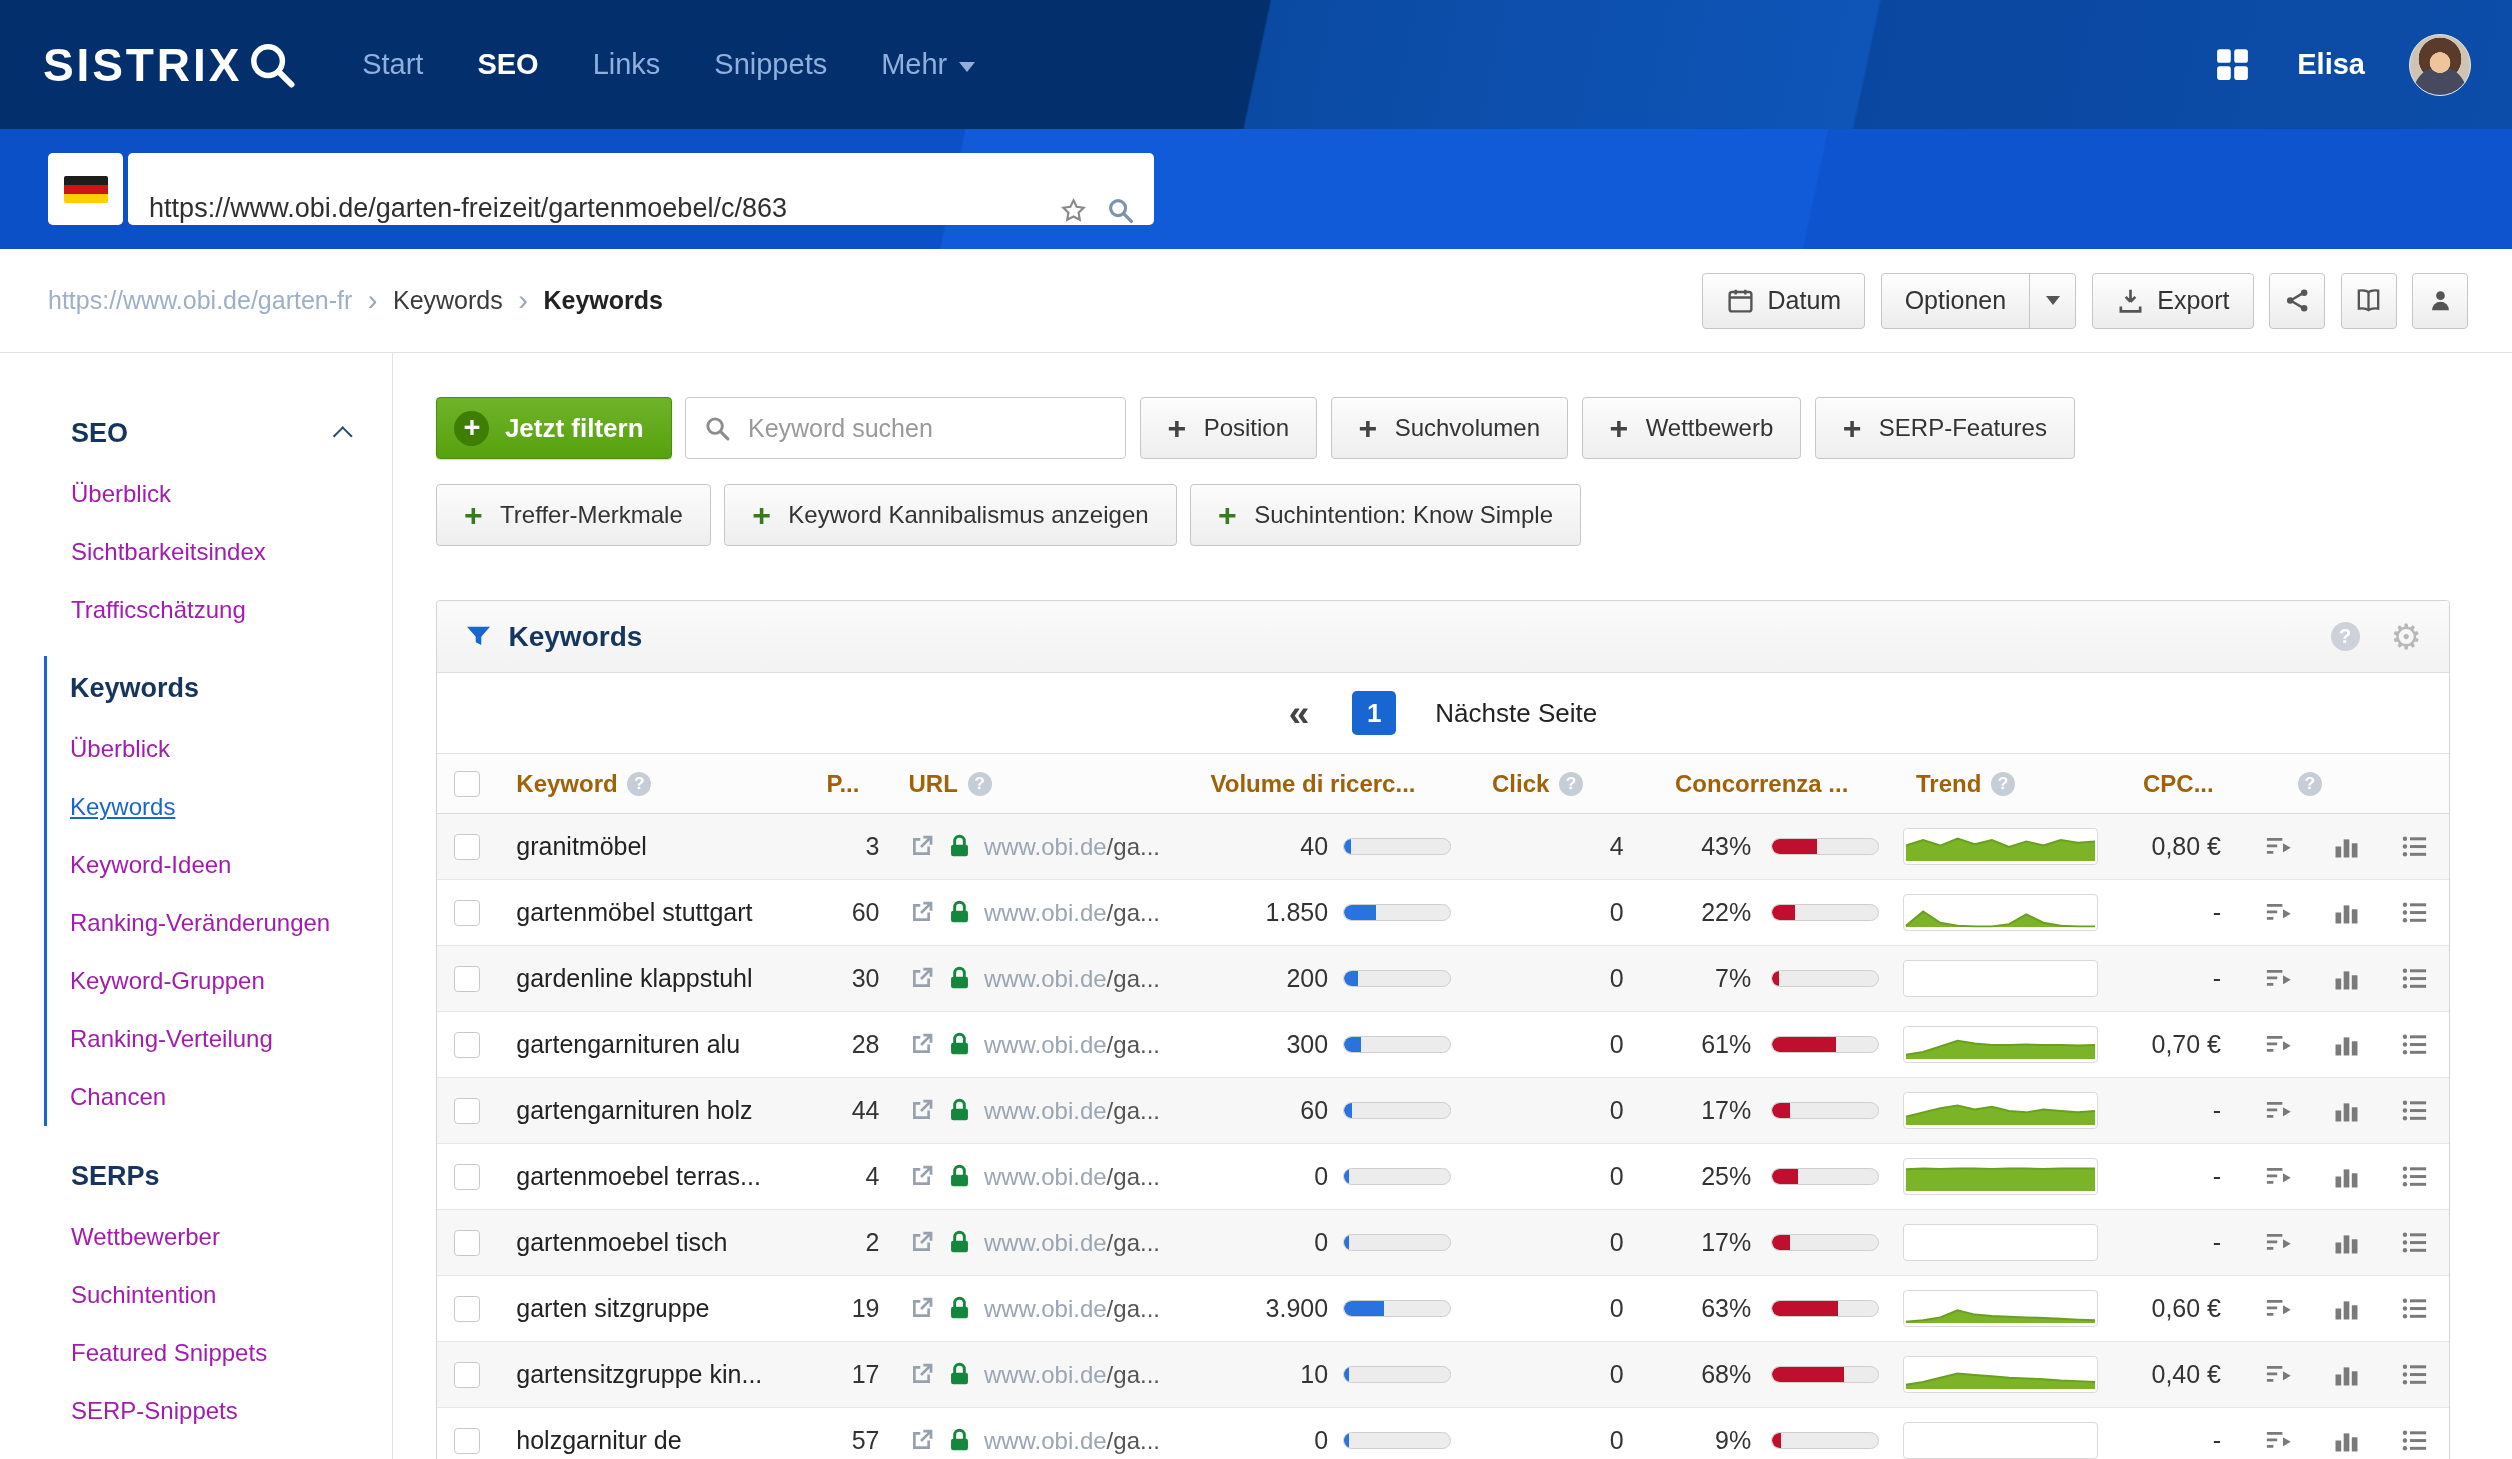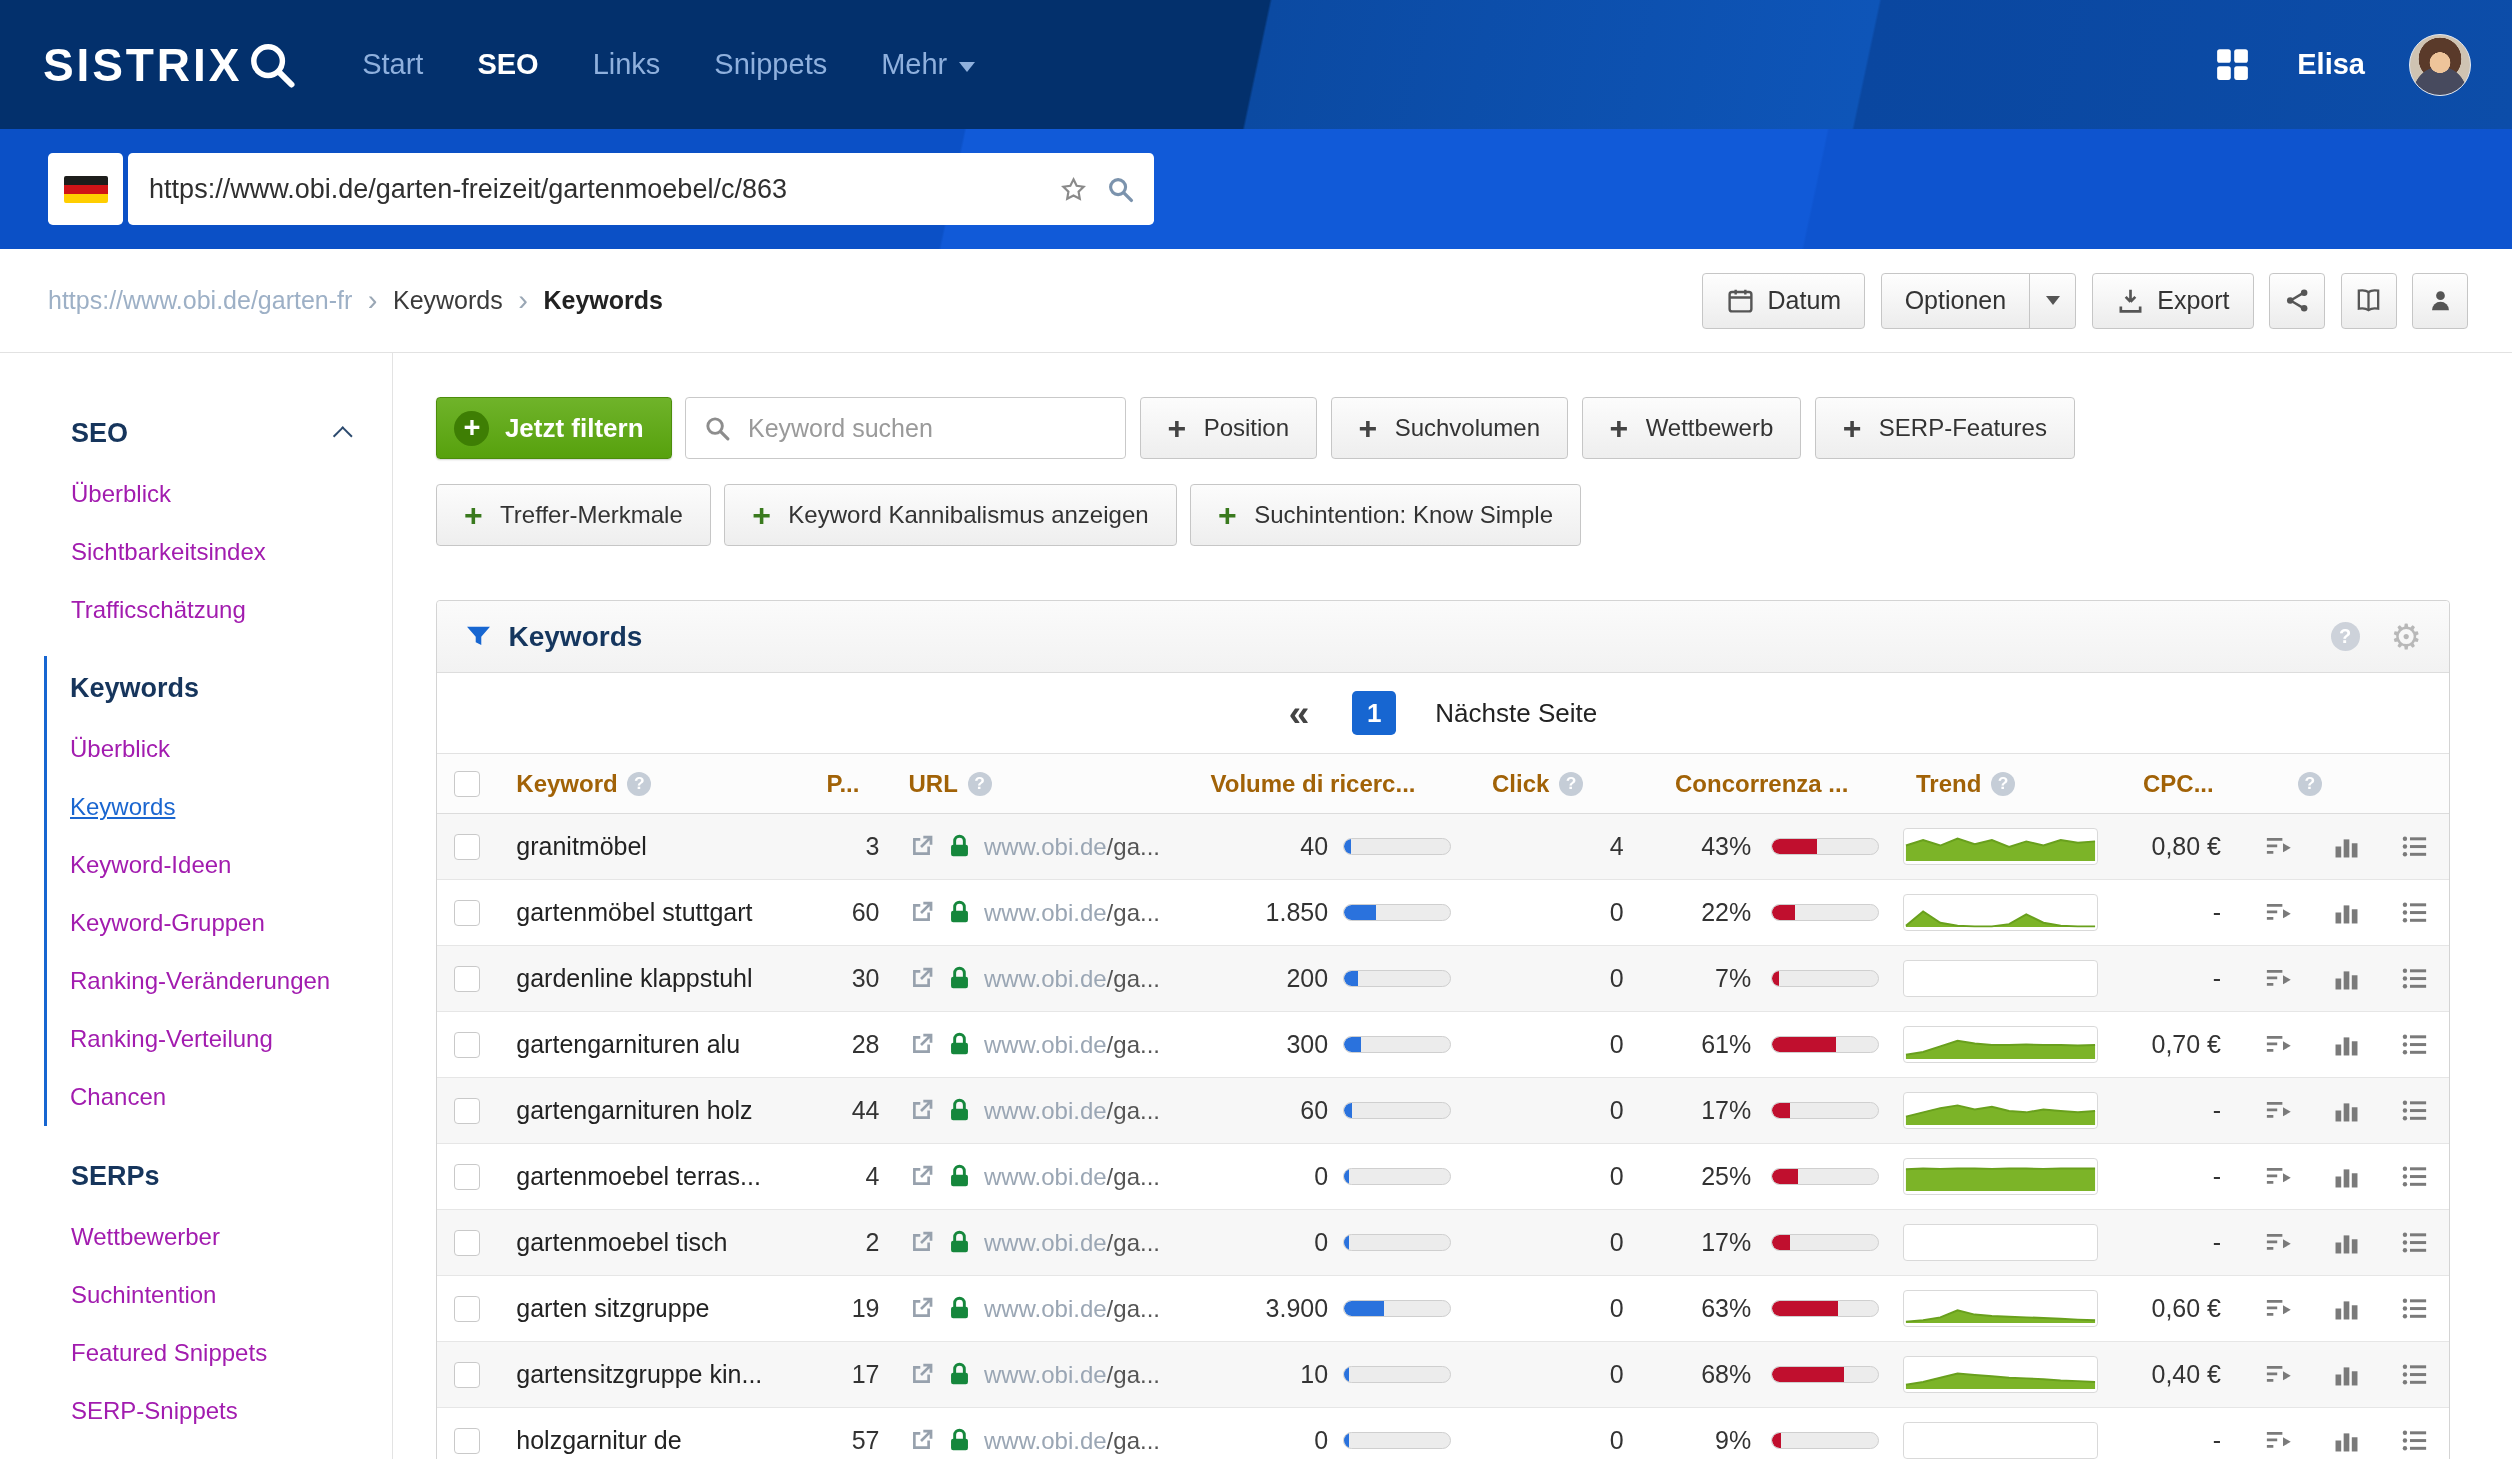--- a/index.html
+++ b/index.html
@@ -30,21 +30,21 @@
       radial-gradient(circle at 50% 40%, #5a3a2a 0 45%, transparent 46%),
       #cfc3b2;}
 
   
   .searchbar{height:120px;display:flex;align-items:center;padding-left:48px;
     background:linear-gradient(102deg,#0b50c6 0%,#0b50c6 38%,#115ad8 38.1%,#115ad8 72%,#0e54cf 72.1%,#0e54cf 100%);}
   .flag-box{width:75px;height:72px;background:#fff;border-radius:4.8px;display:flex;align-items:center;
     justify-content:center;margin-right:4.8px;cursor:pointer;}
   .flag-de{width:44px;height:27px;border-radius:1.9px;
     background:linear-gradient(#1d1d1b 0 33.3%,#d01317 33.3% 66.6%,#ffce00 66.6% 100%);}
-  .url-box{width:1026px;height:72px;background:#fff;border-radius:4.8px;display:flex;align-items:center;
+  .url-box{width:1026px;height:72px;background:#fff;border-radius:4.8px;display:flex;align-items:flex-end;
     padding:0 19.3px;gap:17.4px;}
   .url-input{flex:1;border:none;outline:none;font-size:27px;color:#2f2f2f;background:transparent;}
 
   
   .crumb-bar{height:104px;display:flex;align-items:center;justify-content:space-between;
     padding:0 44px 0 48px;border-bottom:1px solid #e2e2e2;background:#fff;}
   .crumbs{display:flex;align-items:center;gap:15.5px;font-size:25px;}
   .crumb-url{color:#9db0c6;cursor:pointer;}
   .crumb-mid{color:#3a3a3a;cursor:pointer;}
   .crumb-cur{color:#222;font-weight:bold;cursor:pointer;}
@@ -262,22 +262,22 @@
         <div class="sb-title">SEO<span class="chev-up"></span></div>
         <a class="sb-item">Überblick</a>
         <a class="sb-item">Sichtbarkeitsindex</a>
         <a class="sb-item">Trafficschätzung</a>
       </div>
       <div class="sb-section accent">
         <div class="sb-title">Keywords</div>
         <a class="sb-item">Überblick</a>
         <a class="sb-item active">Keywords</a>
         <a class="sb-item">Keyword-Ideen</a>
+        <a class="sb-item">Ranking-Veränderungen</a>
         <a class="sb-item">Keyword-Gruppen</a>
-        <a class="sb-item">Ranking-Veränderungen</a>
         <a class="sb-item">Ranking-Verteilung</a>
         <a class="sb-item">Chancen</a>
       </div>
       <div class="sb-section">
         <div class="sb-title">SERPs</div>
         <a class="sb-item">Wettbewerber</a>
         <a class="sb-item">Suchintention</a>
         <a class="sb-item">Featured Snippets</a>
         <a class="sb-item">SERP-Snippets</a>
         <a class="sb-item">Universal-Search</a>

